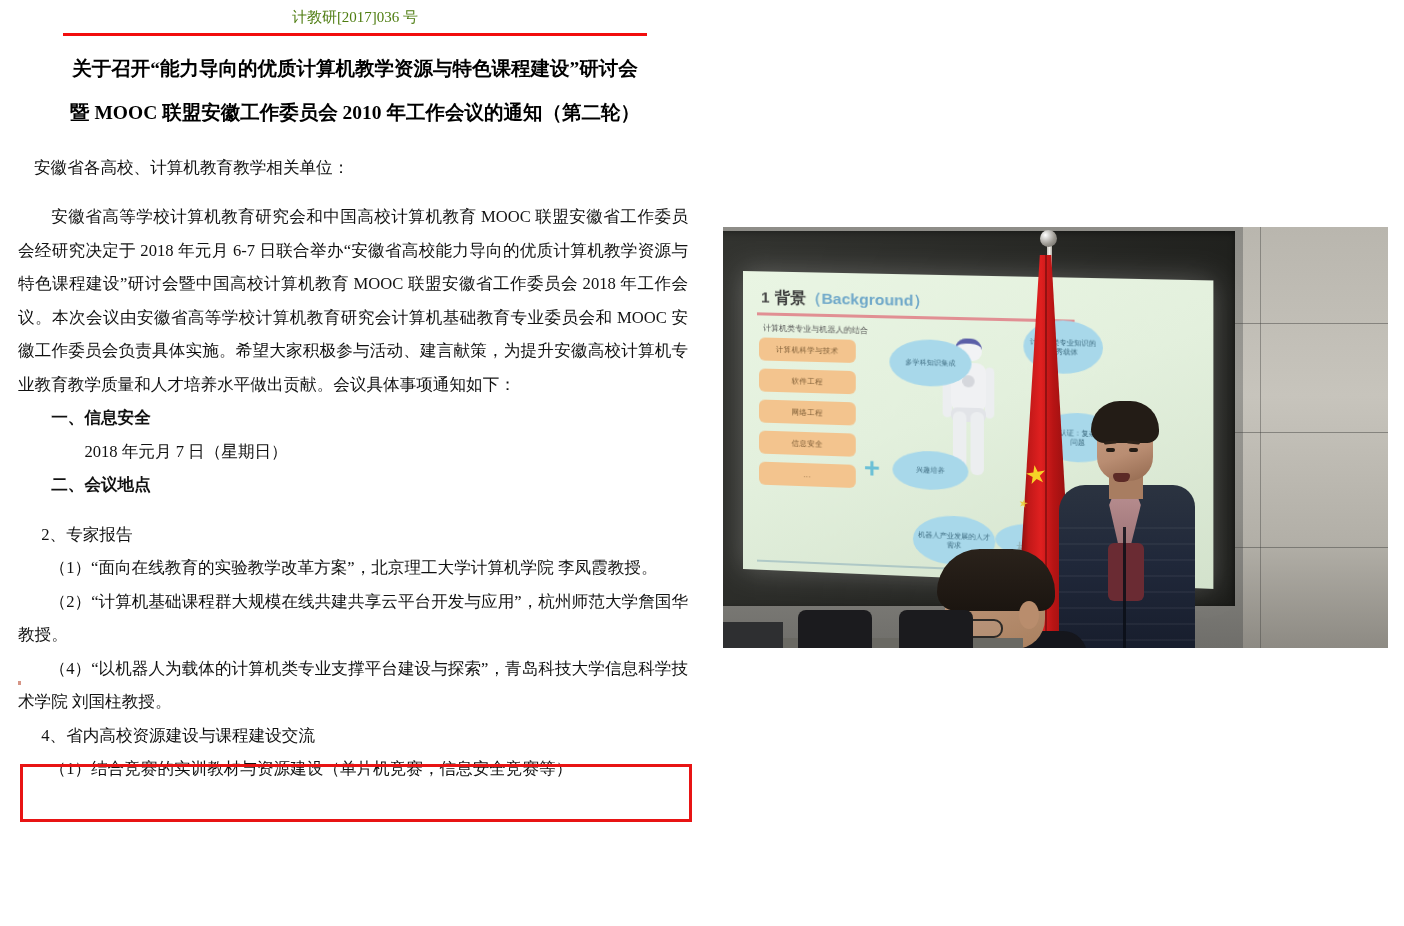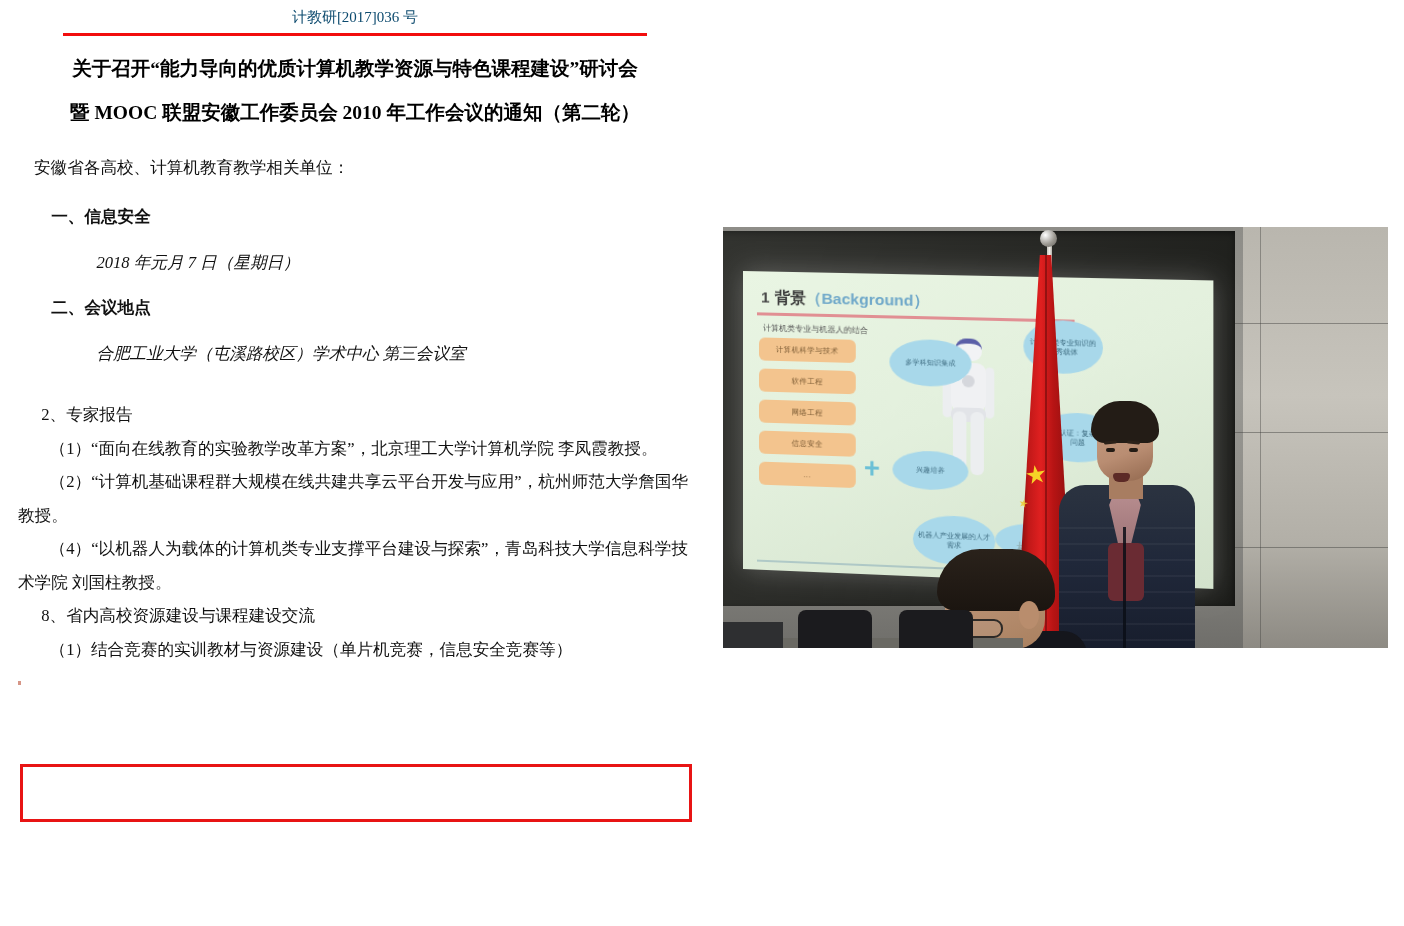--- a/index.html
+++ b/index.html
@@ -35,21 +35,21 @@
     letter-spacing: 0px;
     white-space: nowrap;
     -webkit-text-stroke: 0.6px #ef0a0a;
   }
 
   .doc-number {
     text-align: center;
     font-size: 15px;
     line-height: 1.2;
     margin-top: 8px;
-    color: #0c4a6e;
+    color: #4d7c0f;
     font-family: "Liberation Serif", "DejaVu Serif", serif;
   }
 
   .red-rule {
     width: 584px;
     height: 3px;
     background: #f20d0d;
     margin: 7px auto 0 auto;
   }
 
@@ -75,23 +75,22 @@
   .para {
     margin: 0;
     text-indent: 2em;
   }
   .sec-head {
     margin: 0;
     padding-left: 2em;
     font-weight: bold;
   }
   .sec-body {
-    margin: 12px;
+    margin: 0;
     padding-left: 4em;
-    font-style: italic;
   }
   .sub-head {
     margin: 0;
     padding-left: 1.4em;
   }
   .sub-item {
     margin: 0;
     text-indent: 1.9em;
   }
 
@@ -436,36 +435,36 @@
 
   <h2 class="subject">
     <span>关于召开“能力导向的优质计算机教学资源与特色课程建设”研讨会</span>
     <span class="line2">暨 MOOC 联盟安徽工作委员会 2010 年工作会议的通知（第二轮）</span>
   </h2>
 
   <div class="body-wrap">
 
     <p class="salutation">安徽省各高校、计算机教育教学相关单位：</p>
 
+    <p class="para">安徽省高等学校计算机教育研究会和中国高校计算机教育 MOOC 联盟安徽省工作委员会经研究决定于 2018 年元月 6-7 日联合举办“安徽省高校能力导向的优质计算机教学资源与特色课程建设”研讨会暨中国高校计算机教育 MOOC 联盟安徽省工作委员会 2018 年工作会议。本次会议由安徽省高等学校计算机教育研究会计算机基础教育专业委员会和 MOOC 安徽工作委员会负责具体实施。希望大家积极参与活动、建言献策，为提升安徽高校计算机专业教育教学质量和人才培养水平做出贡献。会议具体事项通知如下：</p>
 
     <p class="sec-head">一、信息安全</p>
     <p class="sec-body">2018 年元月 7 日（星期日）</p>
 
     <p class="sec-head">二、会议地点</p>
-    <p class="sec-body">合肥工业大学（屯溪路校区）学术中心  第三会议室</p>
 
     <div class="gap-sm"></div>
 
     <p class="sub-head">2、专家报告</p>
 
     <p class="sub-item">（1）“面向在线教育的实验教学改革方案”，北京理工大学计算机学院  李凤霞教授。</p>
     <p class="sub-item">（2）“计算机基础课程群大规模在线共建共享云平台开发与应用”，杭州师范大学詹国华教授。</p>
     <p class="sub-item">（4）“以机器人为载体的计算机类专业支撑平台建设与探索”，青岛科技大学信息科学技术学院  刘国柱教授。</p>
 
-    <p class="sub-head">8、省内高校资源建设与课程建设交流</p>
+    <p class="sub-head">4、省内高校资源建设与课程建设交流</p>
     <p class="sub-item">（1）结合竞赛的实训教材与资源建设（单片机竞赛，信息安全竞赛等）</p>
 
   </div>
 
   <div class="highlight-box"></div>
   <div class="speck"></div>
 </div>
 
 <div class="photo">
 

